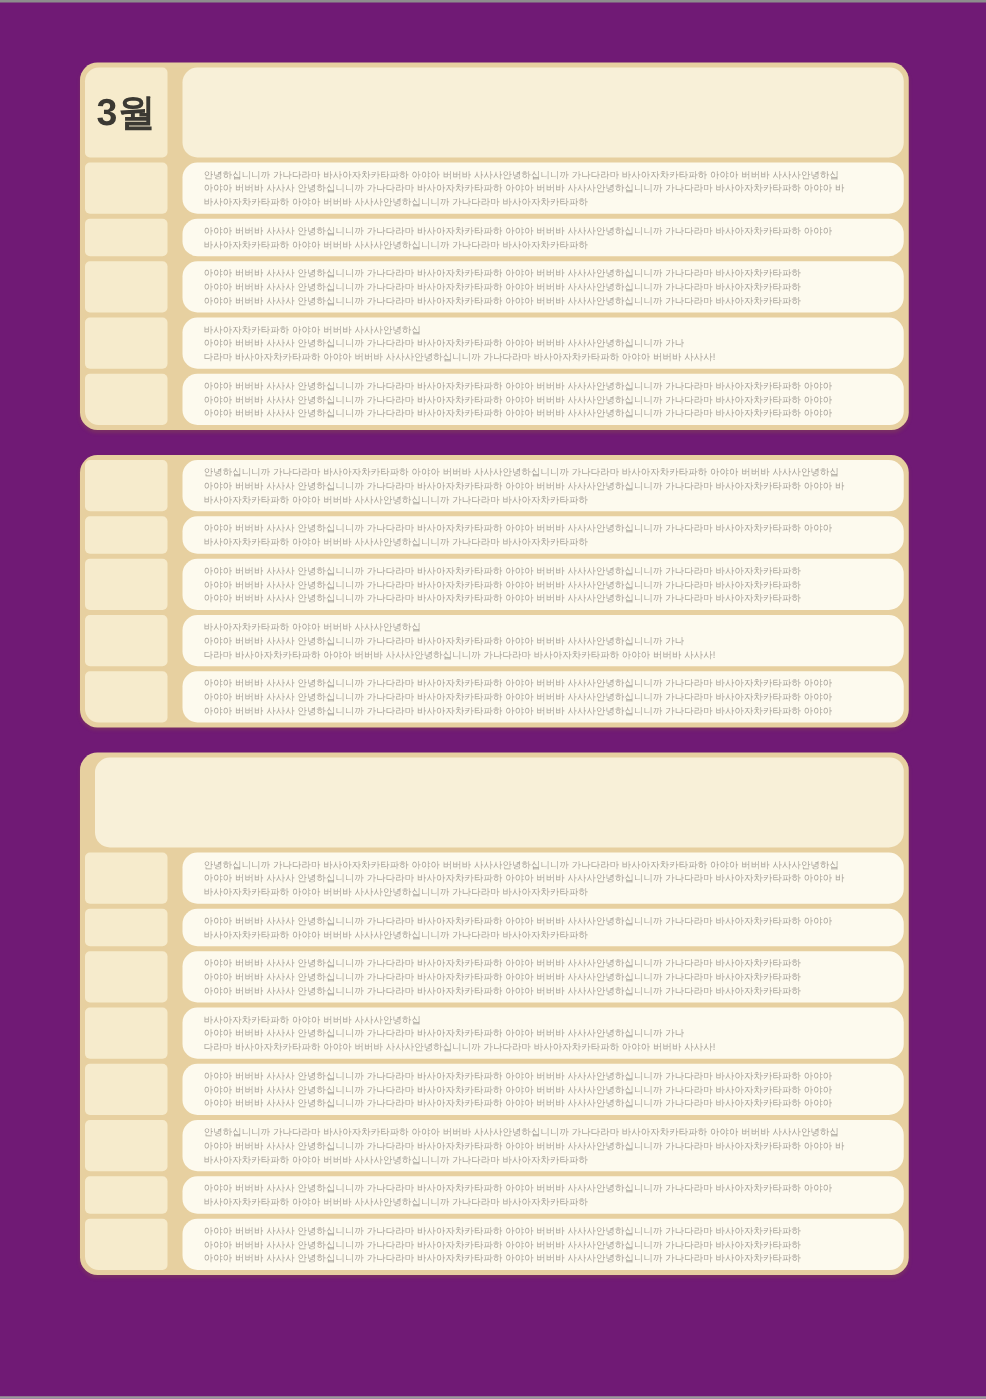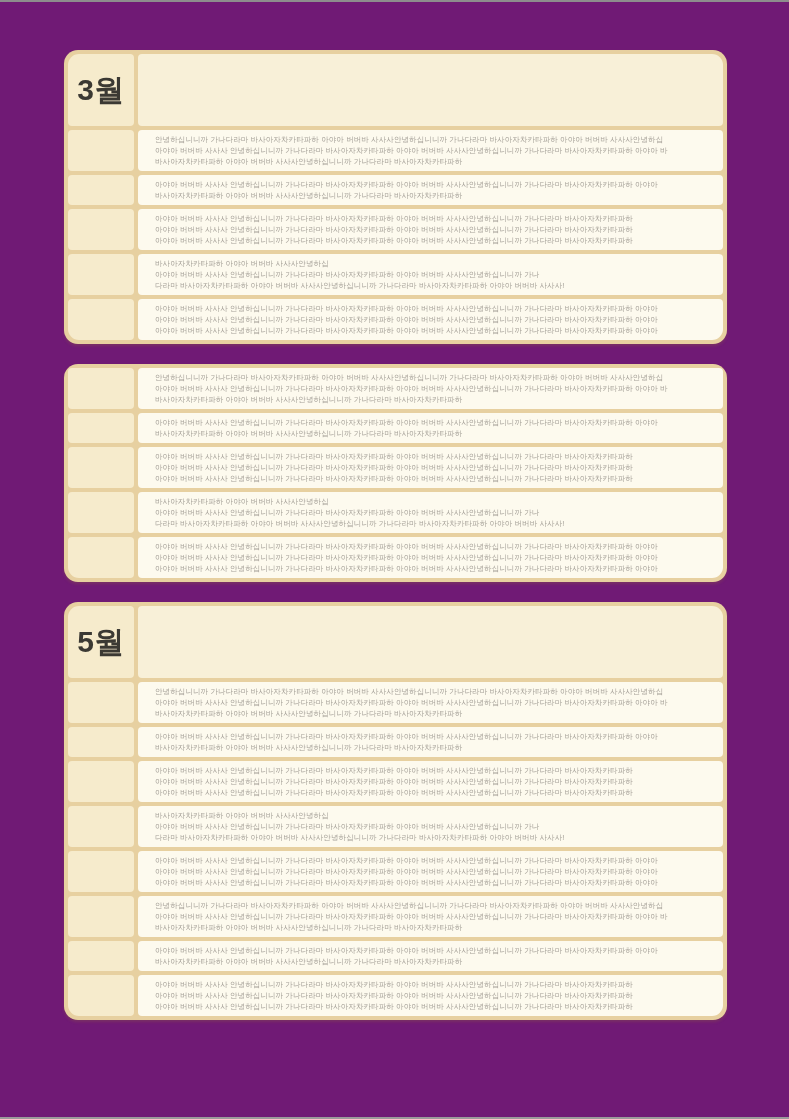--- a/index.html
+++ b/index.html
@@ -51,23 +51,24 @@
   .cell-left {
     flex: 0 0 66px;
     background: #f6ebcc;
     border-radius: 4px;
     display: flex;
     align-items: center;
     justify-content: center;
   }
   .cell-right {
     flex: 1 1 auto;
-    border-radius: 4px;
+    border-radius: 12px;
     background: #fdfaee;
     min-width: 0;
+    margin-left: 8px;
   }
   .header-row .cell-left {
     background: #f6ebcc;
     border-top-left-radius: 11px;
     font-size: 30px;
     font-weight: 800;
     color: #3b3933;
     letter-spacing: 0.5px;
   }
   .header-row .cell-right {
@@ -184,21 +185,20 @@
     <div class="cell-left"></div>
     <div class="cell-right">
             <div class="line">아야아 버버바 사사사 안녕하십니니까 가나다라마 바사아자차카타파하 아야아 버버바 사사사안녕하십니니까 가나다라마 바사아자차카타파하 아야아</div>
             <div class="line">아야아 버버바 사사사 안녕하십니니까 가나다라마 바사아자차카타파하 아야아 버버바 사사사안녕하십니니까 가나다라마 바사아자차카타파하 아야아</div>
             <div class="line">아야아 버버바 사사사 안녕하십니니까 가나다라마 바사아자차카타파하 아야아 버버바 사사사안녕하십니니까 가나다라마 바사아자차카타파하 아야아</div>
           </div>
   </div>
       </section>
       <section class="month-card">
     <div class="row header-row">
-      <div class="cell-left">5월</div>
       <div class="cell-right"></div>
     </div>
   <div class="row entry-row">
     <div class="cell-left"></div>
     <div class="cell-right">
             <div class="line">안녕하십니니까 가나다라마 바사아자차카타파하 아야아 버버바 사사사안녕하십니니까 가나다라마 바사아자차카타파하 아야아 버버바 사사사안녕하십</div>
             <div class="line">아야아 버버바 사사사 안녕하십니니까 가나다라마 바사아자차카타파하 아야아 버버바 사사사안녕하십니니까 가나다라마 바사아자차카타파하 아야아 바</div>
             <div class="line">바사아자차카타파하 아야아 버버바 사사사안녕하십니니까 가나다라마 바사아자차카타파하</div>
           </div>
   </div>

